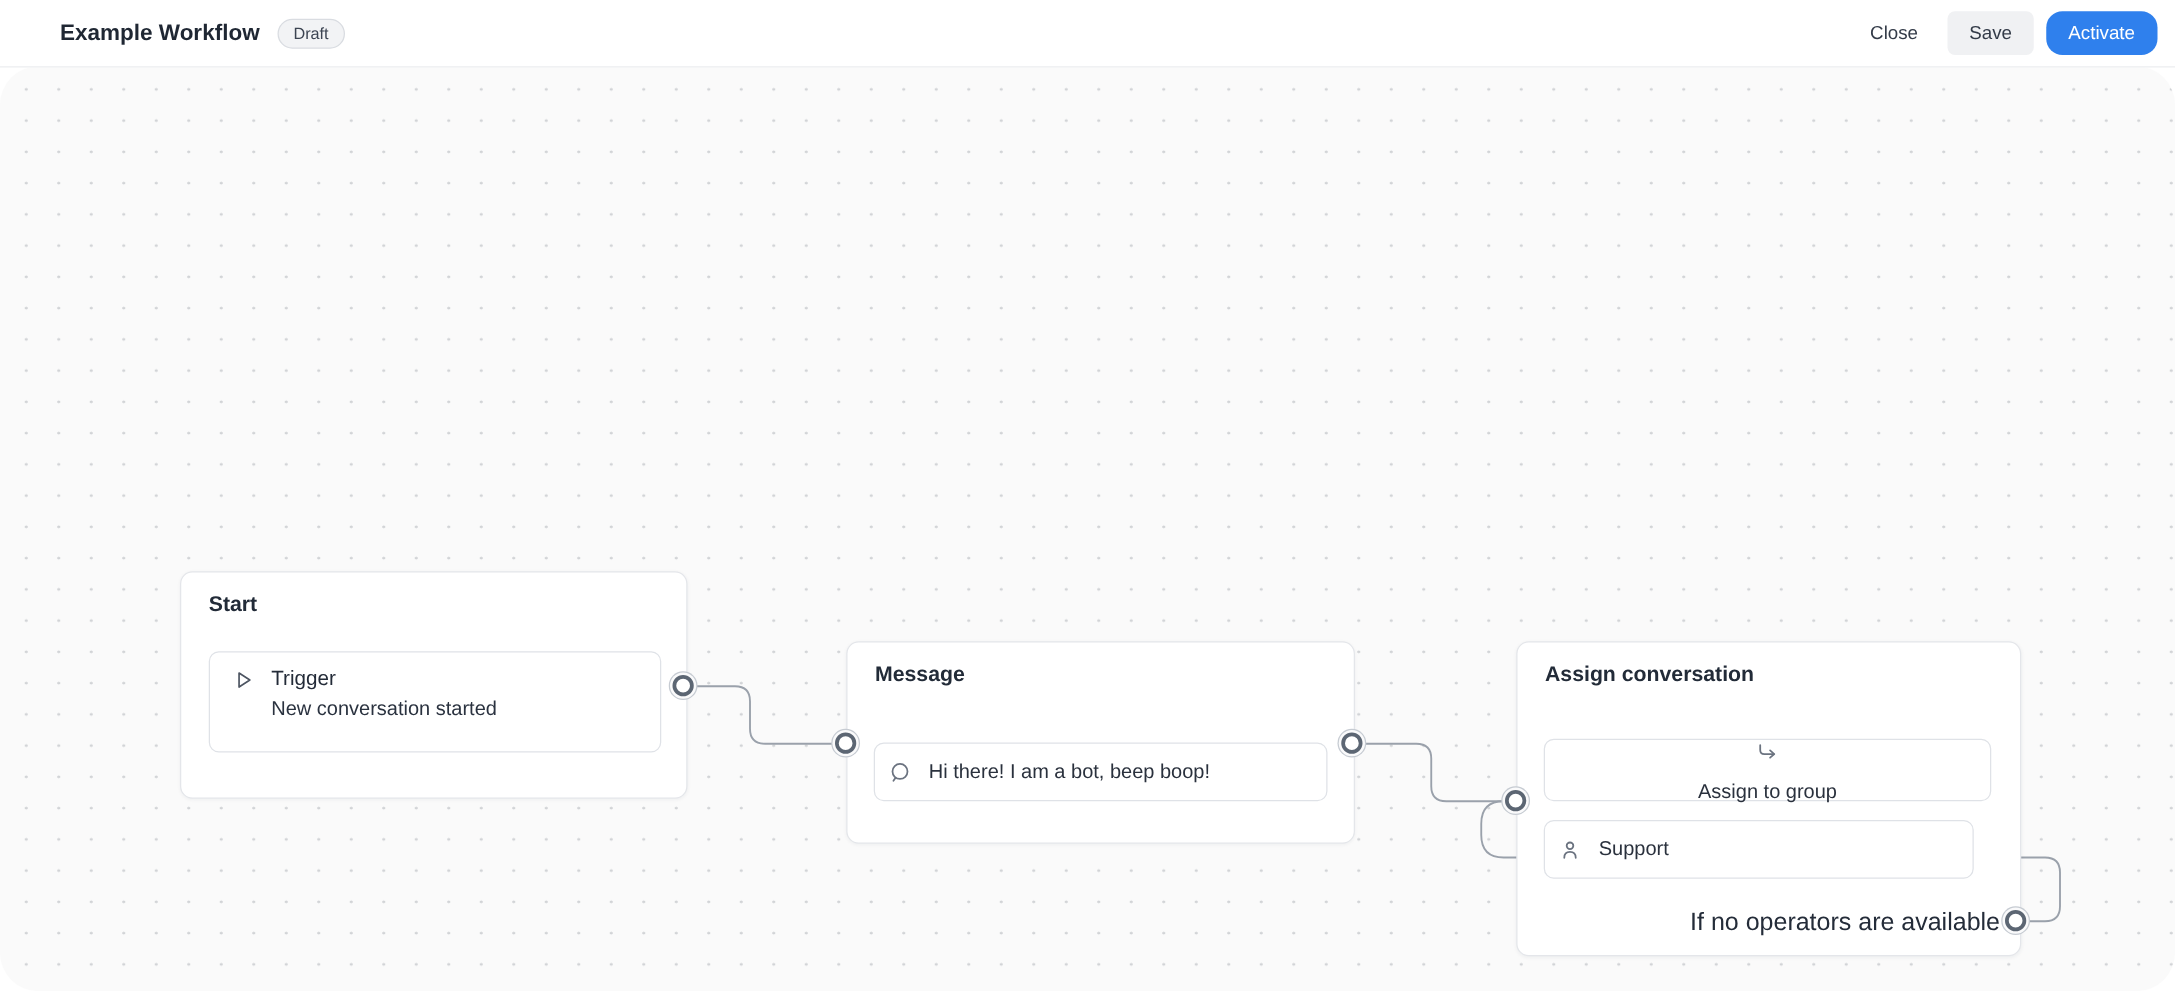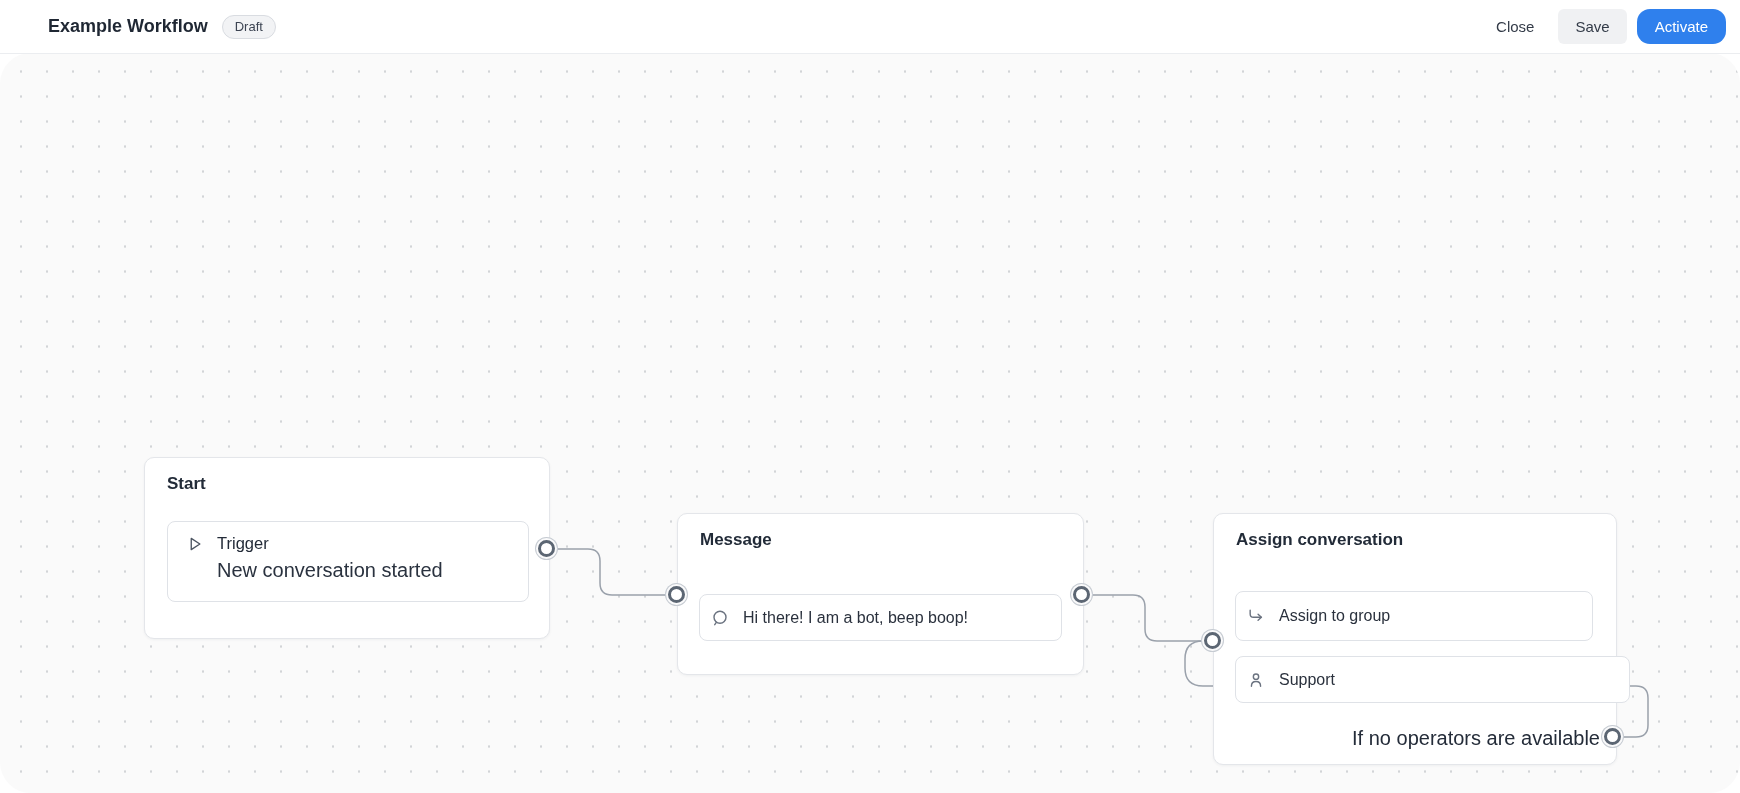--- a/index.html
+++ b/index.html
@@ -39,26 +39,26 @@
   .node-title{position:absolute;top:16px;left:22px;font-size:17px;font-weight:700;color:#222b38;}
   .card{
     position:absolute;background:#ffffff;border:1px solid #dfe2e7;border-radius:8px;
     display:flex;align-items:center;gap:13px;padding:0 10px;font-size:16px;color:#2a313d;
     box-sizing:border-box;
   }
   .icon{flex:0 0 auto;display:inline-flex;line-height:0;}
   #node-start{left:144px;top:404px;width:404px;height:180px;}
   #start-card{left:22px;top:63px;width:362px;height:81px;display:block;padding:12px 18px;}
   .start-row{display:flex;align-items:center;gap:13px;font-size:16.5px;color:#232b38;}
-  .start-sub{margin-left:31px;margin-top:6px;font-size:20px;color:#2a323f;}
+  .start-sub{margin-left:31px;margin-top:6px;font-size:16px;color:#2a323f;}
   #node-message{left:677px;top:460px;width:405px;height:160px;}
   #message-card{left:21px;top:80px;width:363px;height:47px;}
   #node-assign{left:1213px;top:460px;width:402px;height:250px;}
-  #assign-card-group{left:21px;top:77px;width:358px;height:50px;}
-  #assign-card-team{left:21px;top:142px;width:395px;height:47px;}
+  #assign-card-group{left:21px;top:77px;width:358px;height:50px;flex-direction:column;}
+  #assign-card-team{left:21px;top:142px;width:344px;height:47px;}
   .assign-footer{position:absolute;right:16px;top:213px;font-size:20px;color:#242c39;}
   
   .handle{
     position:absolute;width:11px;height:11px;background:#ffffff;border:3px solid #5c6673;
     border-radius:50%;box-shadow:0 0 0 2px rgba(255,255,255,.9),0 0 0 3px #c6cbd2;z-index:6;
   }
   #h-start-out{left:538px;top:487px;}
   #h-message-in{left:668px;top:533px;}
   #h-message-out{left:1073px;top:533px;}
   #h-assign-in{left:1204px;top:579px;}

